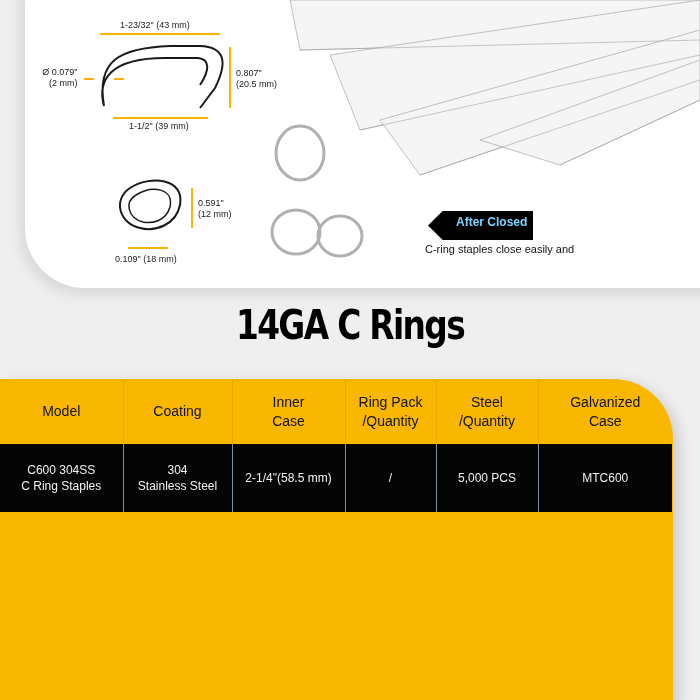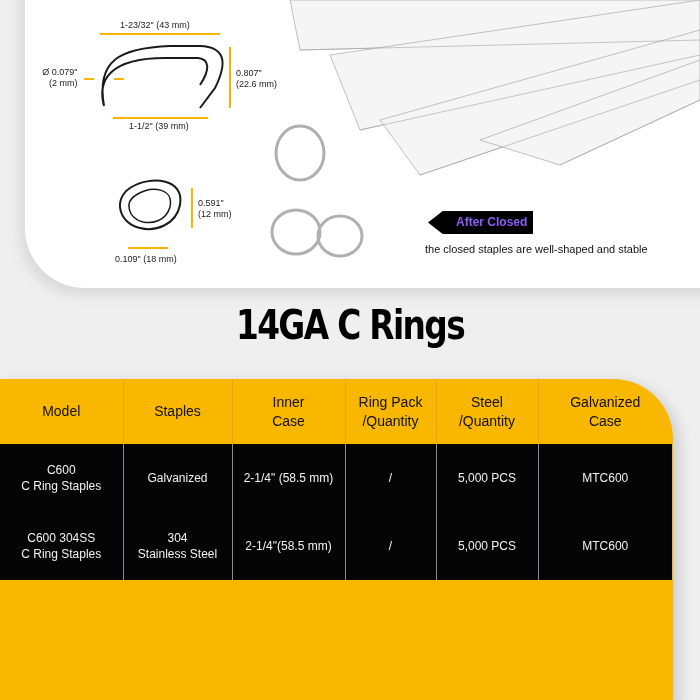--- a/index.html
+++ b/index.html
@@ -12,23 +12,23 @@
   .hero-card {
     position: absolute; left: 25px; top: -20px; width: 700px; height: 308px;
     background: #ffffff;
     border-bottom-left-radius: 60px;
     box-shadow: -4px 6px 14px rgba(0,0,0,0.10);
     overflow: hidden;
   }
   .diagram { position: absolute; left: 0; top: 0; width: 700px; height: 700px; pointer-events: none; }
   .dim { position: absolute; font-size: 9px; color: #222; line-height: 11px; white-space: nowrap; }
   .after-tag {
-    position: absolute; left: 428px; top: 211px; height: 23px; width: 105px;
+    position: absolute; left: 428px; top: 211px; height: 29px; width: 105px;
     background: #000; clip-path: polygon(0 50%, 14% 0, 100% 0, 100% 100%, 14% 100%);
-    color: #8b5cf6; font-size: 12px; font-weight: bold; line-height: 23px; padding-left: 28px;
+    color: #7dd3fc; font-size: 12px; font-weight: bold; line-height: 23px; padding-left: 28px;
   }
   .after-caption {
     position: absolute; left: 425px; top: 242px; font-size: 11px; color: #111; line-height: 15px; white-space: nowrap;
   }
   .title {
     position: absolute; left: 0; top: 302px; width: 700px; text-align: center;
     font-family: "DejaVu Sans", sans-serif; font-weight: bold; font-size: 40px; letter-spacing: -2px;
     transform: scaleX(0.82); color: #000;
   }
   .table-wrap {
@@ -88,32 +88,32 @@
   </g>
 </svg>
 
 <div class="dim" style="left:120px;top:20px;">1-23/32" (43 mm)</div>
 <div class="dim" style="left:35px;top:67px;text-align:right;">
   <div>Ø 0.079"</div>
   <div style="padding-left:14px;">(2 mm)</div>
 </div>
 <div class="dim" style="left:236px;top:68px;">
   <div>0.807"</div>
-  <div>(22.6 mm)</div>
+  <div>(20.5 mm)</div>
 </div>
 <div class="dim" style="left:129px;top:121px;">1-1/2" (39 mm)</div>
 <div class="dim" style="left:198px;top:198px;">
   <div>0.591"</div>
   <div>(12 mm)</div>
 </div>
 <div class="dim" style="left:115px;top:254px;">0.109" (18 mm)</div>
 
 <div class="after-tag">After Closed</div>
 <div class="after-caption">
-  <div>the closed staples are well-shaped and stable</div>
+  <div>C-ring staples close easily and</div>
 </div>
 
 <div class="title">14GA C Rings</div>
 
 <div class="table-wrap">
   <table>
     <colgroup>
       <col style="width:123px">
         <col style="width:109px">
         <col style="width:113px">
@@ -121,21 +121,21 @@
         <col style="width:102px">
         <col style="width:134px">
     </colgroup>
     <thead>
       <tr>
         <th>
             <div>Model</div>
             <div></div>
           </th>
         <th>
-            <div>Staples</div>
+            <div>Coating</div>
             <div></div>
           </th>
         <th>
             <div>Inner</div>
             <div>Case</div>
           </th>
         <th>
             <div>Ring Pack</div>
             <div>/Quantity</div>
           </th>
@@ -143,41 +143,20 @@
             <div>Steel</div>
             <div>/Quantity</div>
           </th>
         <th>
             <div>Galvanized</div>
             <div>Case</div>
           </th>
       </tr>
     </thead>
     <tbody>
-      <tr class="black">
-        <td>
-            <div>C600</div>
-            <div>C Ring Staples</div>
-          </td>
-        <td>
-            <div>Galvanized</div>
-          </td>
-        <td>
-            <div>2-1/4" (58.5 mm)</div>
-          </td>
-        <td>
-            <div>/</div>
-          </td>
-        <td>
-            <div>5,000 PCS</div>
-          </td>
-        <td>
-            <div>MTC600</div>
-          </td>
-      </tr>
       <tr class="black">
         <td>
             <div>C600 304SS</div>
             <div>C Ring Staples</div>
           </td>
         <td>
             <div>304</div>
             <div>Stainless Steel</div>
           </td>
         <td>

